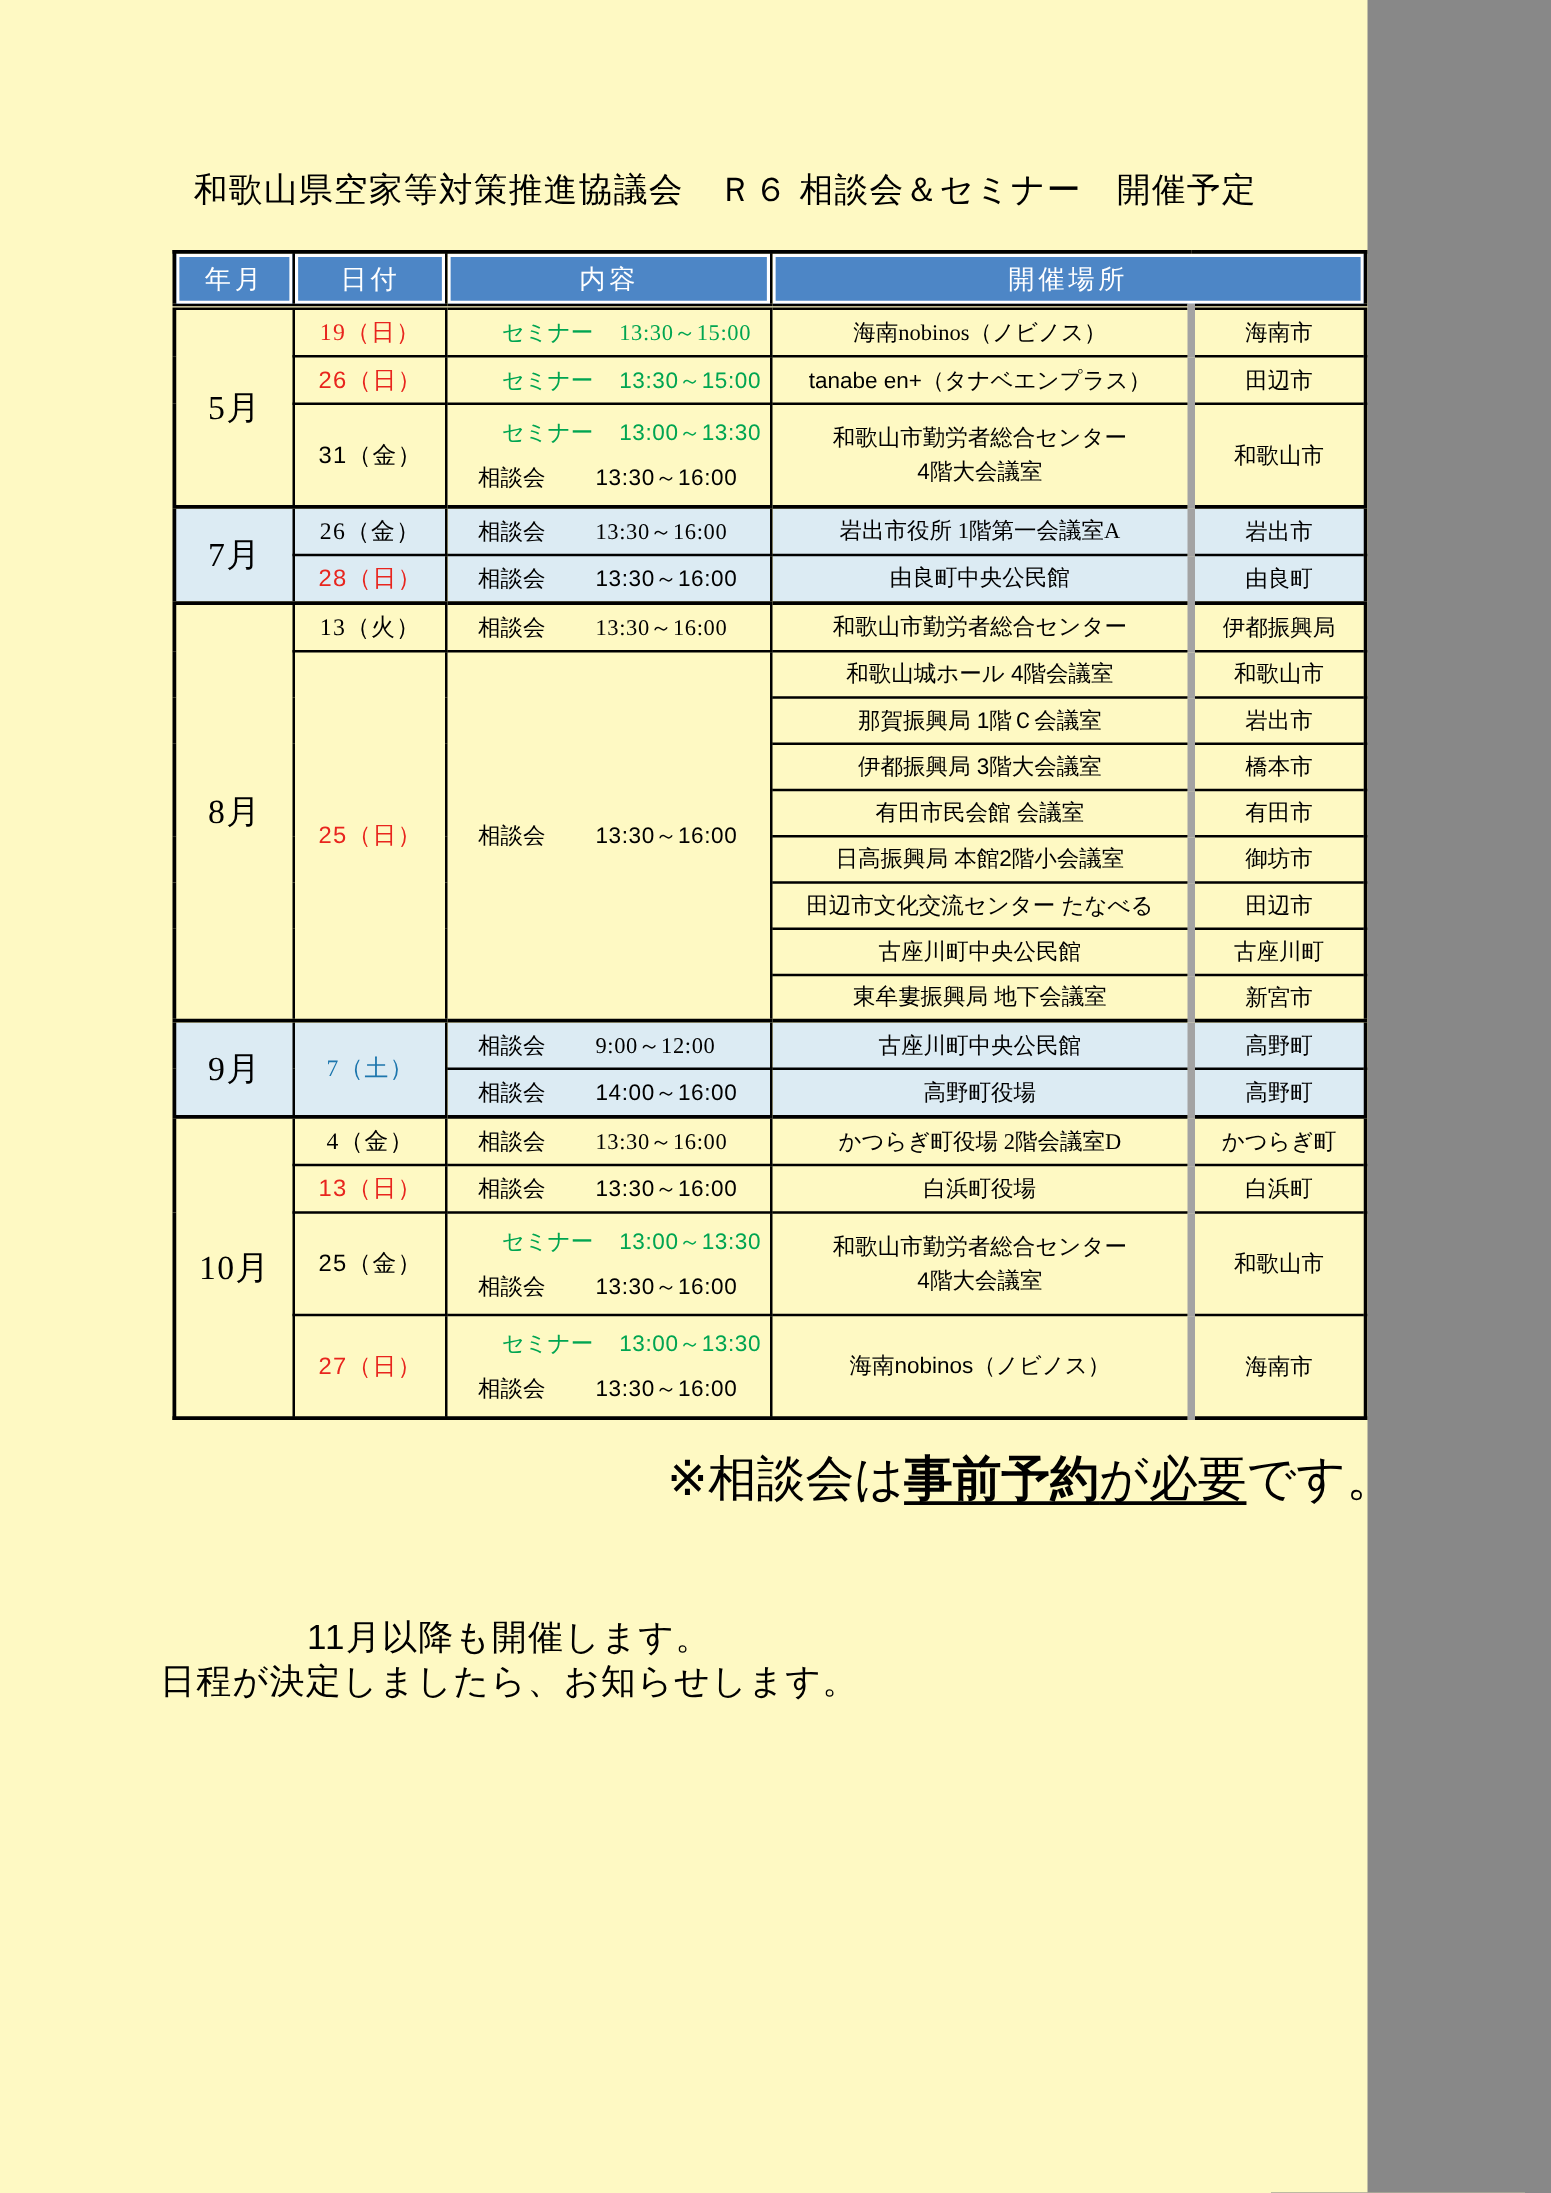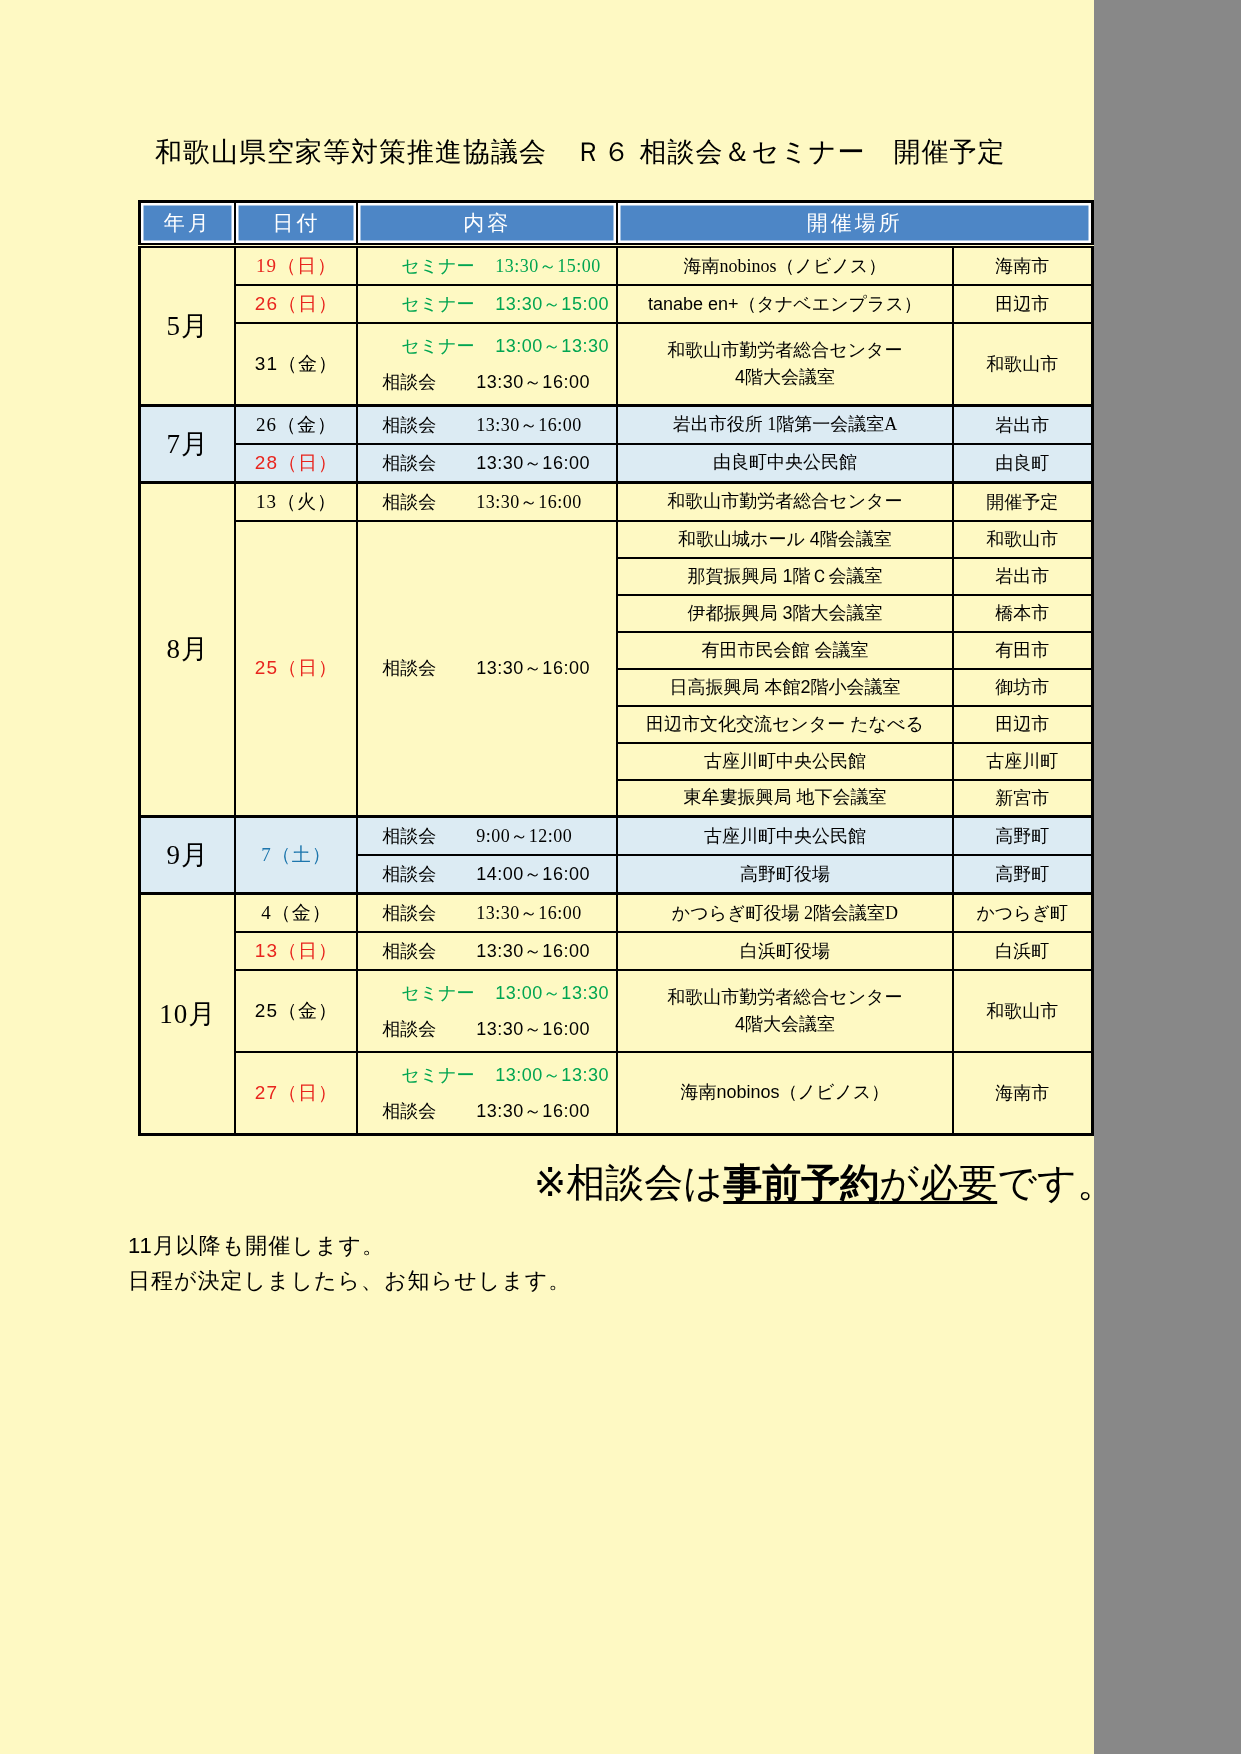--- a/index.html
+++ b/index.html
@@ -48,31 +48,31 @@
   td.content-cell{font-size:18px;}
   .session{display:flex;justify-content:center;align-items:center;line-height:2.0;}
   .session .lbl{width:94px;text-align:left;white-space:nowrap;}
   .session .time{width:116px;text-align:left;white-space:nowrap;letter-spacing:0.5px;}
   .session.seminar{color:var(--green);padding-left:38px;}
   td.venue-cell{
     text-align:center;font-size:18px;line-height:1.5;white-space:pre-line;
   }
   td.city-cell{
     text-align:center;font-size:18px;
-    border-left:2px solid #a3a3a3;
+    border-left:6px solid #a3a3a3;
   }
   .note{
     position:absolute;left:138px;top:1156px;width:978px;
     text-align:right;font-size:39px;white-space:nowrap;
   }
   .note .ul{text-decoration:underline;text-decoration-thickness:3px;text-underline-offset:5px;}
   .note .emph{font-weight:bold;}
   .footer{
-    position:absolute;left:128px;top:1228px;
-    font-size:22px;line-height:35px;letter-spacing:1px;
+    position:absolute;left:128px;top:1292px;
+    font-size:28px;line-height:35px;letter-spacing:1px;text-align:center;
   }
 </style>
 </head>
 <body>
 
 <div class="page">
 
   <div class="title">和歌山県空家等対策推進協議会　Ｒ６ 相談会＆セミナー　開催予定</div>
 
   <table class="sched">
@@ -157,21 +157,21 @@
         <tr class="month-start">
           <td class="month-cell" rowspan="9">8月</td>
           <td class="date-cell normal" rowspan="1">13（火）</td>
           <td class="content-cell" rowspan="1">
             <div class="session normal">
               <span class="lbl">相談会</span>
               <span class="time">13:30～16:00</span>
             </div>
           </td>
           <td class="venue-cell">和歌山市勤労者総合センター</td>
-          <td class="city-cell">開催予定</td>
+          <td class="city-cell">伊都振興局</td>
         </tr>
         <tr>
           <td class="date-cell sunday" rowspan="8">25（日）</td>
           <td class="content-cell" rowspan="8">
             <div class="session normal">
               <span class="lbl">相談会</span>
               <span class="time">13:30～16:00</span>
             </div>
           </td>
           <td class="venue-cell">和歌山城ホール 4階会議室</td>

